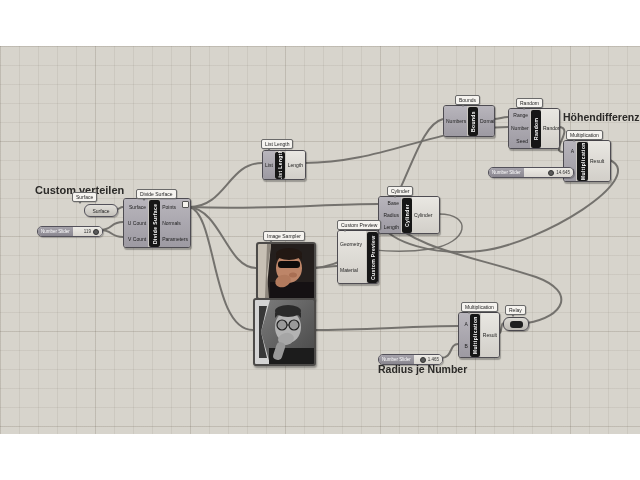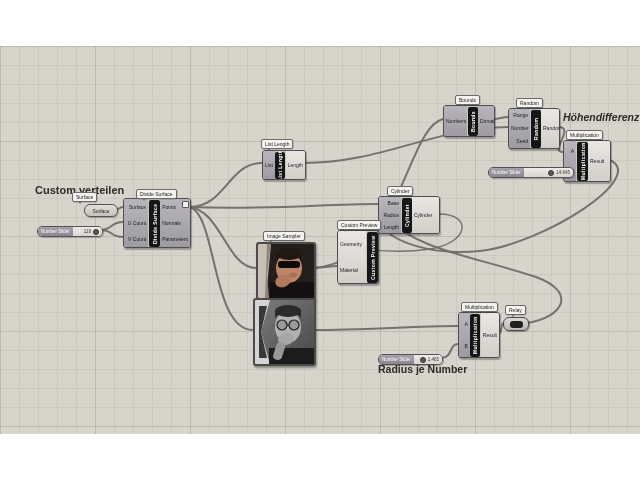--- a/index.html
+++ b/index.html
@@ -95,21 +95,21 @@
     <path d="M610,114 C648,132 542,198 480,205 C432,210 392,196 380,178"></path>
     <path class="thin" d="M439,168 C473,168 469,197 430,203 C391,209 345,201 339,198"></path>
     <path d="M314,222 C326,222 329,220 337,220"></path>
     <path d="M314,284 C362,284 417,280 458,280"></path>
     <path d="M441,312 C453,312 449,298 458,298"></path>
     <path d="M497,288 C503,288 500,280 503,277"></path>
     <path d="M527,277 C564,271 577,246 536,231 C470,209 421,206 380,168"></path>
   </svg>
 
   <div class="heading" style="left:35px;top:139px;">Custom verteilen</div>
-  <div class="heading" style="left:563px;top:66px;font-size:10.5px;font-style:italic;">Höhendifferenz</div>
+  <div class="heading" style="left:563px;top:66px;font-size:10.5px;">Höhendifferenz</div>
   <div class="heading" style="left:378px;top:318px;font-size:10.5px;">Radius je Number</div>
 
   <div class="tag" style="left:72px;top:146px;">Surface</div>
   <div class="pill" style="left:84px;top:158px;width:32px;height:11px;">
     <span>Surface</span>
   </div>
 
   <div class="slider" style="left:37px;top:180px;width:64px;">
     <div class="slider-label">Number Slider</div>
     <div class="slider-rail">

